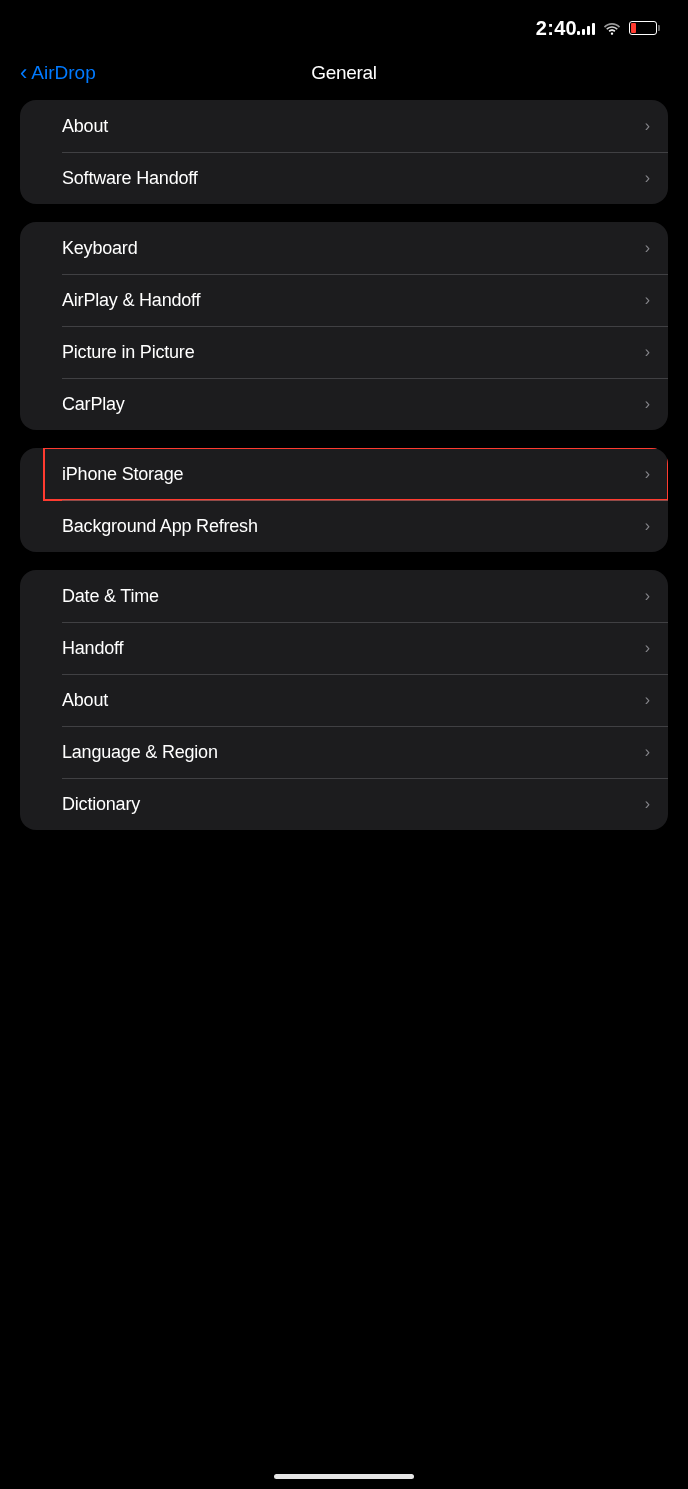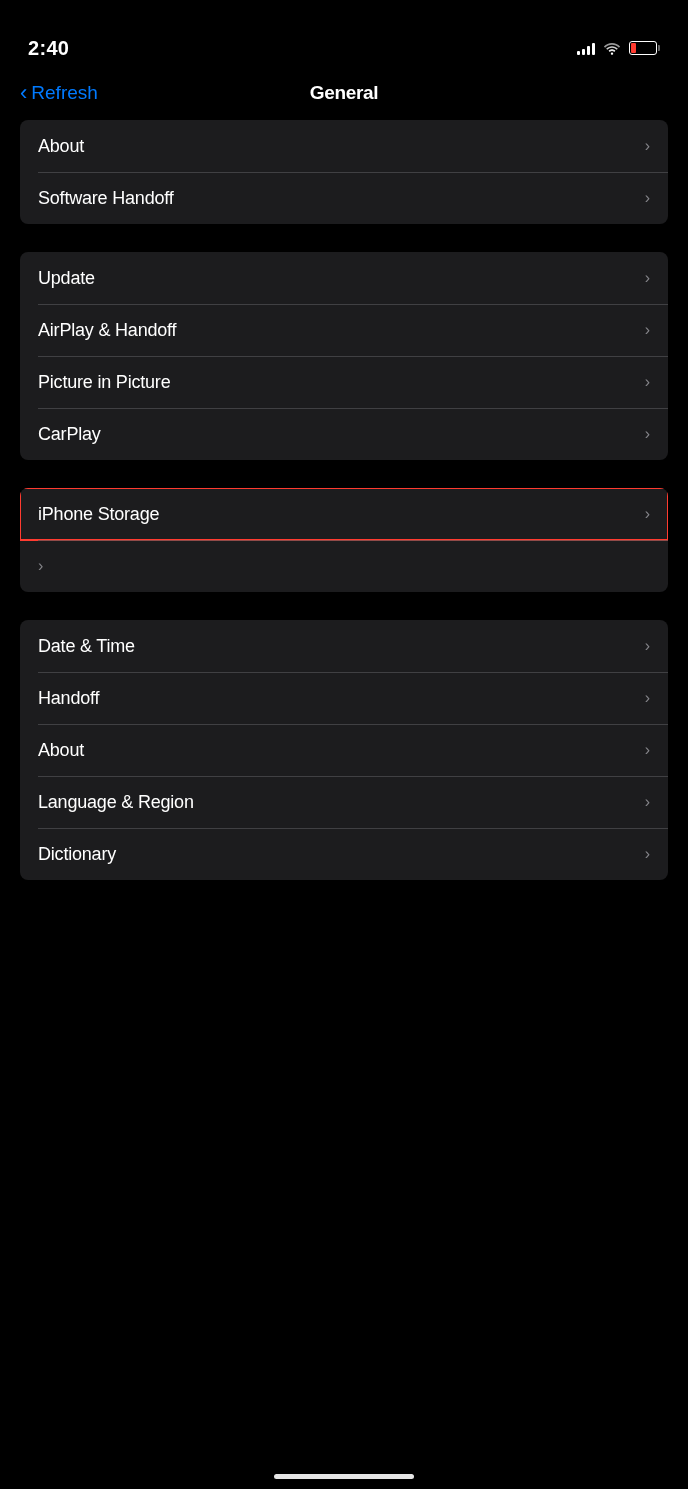--- a/index.html
+++ b/index.html
@@ -16,25 +16,24 @@
       font-family: -apple-system, 'SF Pro Display', 'SF Pro Text', 'Helvetica Neue', sans-serif;
       width: 688px;
       min-height: 1489px;
       position: relative;
       overflow-x: hidden;
     }
 
     
     .status-bar {
       display: flex;
-      justify-content: space-between;
+      justify-content: flex-end;
       align-items: center;
       padding: 12px 28px 10px 28px;
       height: 54px;
-      margin-top: 20px;
     }
 
     .status-time {
       font-size: 20px;
       font-weight: 600;
       color: #ffffff;
       letter-spacing: 0.3px;
     }
 
     .status-icons {
@@ -124,35 +123,36 @@
 
     .back-chevron {
       font-size: 22px;
       font-weight: 300;
       line-height: 1;
       margin-top: -1px;
     }
 
     .nav-title {
       font-size: 19px;
-      font-weight: 700;
+      font-weight: 400;
       color: #ffffff;
       letter-spacing: -0.3px;
     }
 
     
     .settings-content {
       padding: 0 20px;
     }
 
     .settings-group {
       background: #1c1c1e;
-      border-radius: 8px;
-      margin-bottom: 28px;
+      border-radius: 16px;
+      margin-bottom: 18px;
       overflow: hidden;
+      padding-left: 24px;
     }
 
     .settings-item {
       display: flex;
       align-items: center;
       justify-content: space-between;
       padding: 14px 18px;
       min-height: 52px;
       position: relative;
       cursor: pointer;
@@ -224,41 +224,41 @@
         <div class="battery-fill"></div>
       </div>
       <div class="battery-tip"></div>
     </div>
   </div>
 </div>
 
 <div class="nav-bar">
   <div class="back-button">
     <span class="back-chevron">‹</span>
-    <span>Refresh</span>
+    <span>AirDrop</span>
   </div>
   <span class="nav-title">General</span>
 </div>
 
 <div class="settings-content">
 
   <div class="settings-group">
     <div class="settings-item">
       <span class="settings-item-label">About</span>
       <span class="chevron-right">›</span>
     </div>
     <div class="settings-item">
       <span class="settings-item-label">Software Handoff</span>
       <span class="chevron-right">›</span>
     </div>
   </div>
 
   <div class="settings-group">
     <div class="settings-item">
-      <span class="settings-item-label">Update</span>
+      <span class="settings-item-label">Keyboard</span>
       <span class="chevron-right">›</span>
     </div>
     <div class="settings-item">
       <span class="settings-item-label">AirPlay &amp; Handoff</span>
       <span class="chevron-right">›</span>
     </div>
     <div class="settings-item">
       <span class="settings-item-label">Picture in Picture</span>
       <span class="chevron-right">›</span>
     </div>
@@ -267,20 +267,21 @@
       <span class="chevron-right">›</span>
     </div>
   </div>
 
   <div class="settings-group">
     <div class="settings-item settings-item-highlighted">
       <span class="settings-item-label">iPhone Storage</span>
       <span class="chevron-right">›</span>
     </div>
     <div class="settings-item">
+      <span class="settings-item-label">Background App Refresh</span>
       <span class="chevron-right">›</span>
     </div>
   </div>
 
   <div class="settings-group">
     <div class="settings-item">
       <span class="settings-item-label">Date &amp; Time</span>
       <span class="chevron-right">›</span>
     </div>
     <div class="settings-item">

